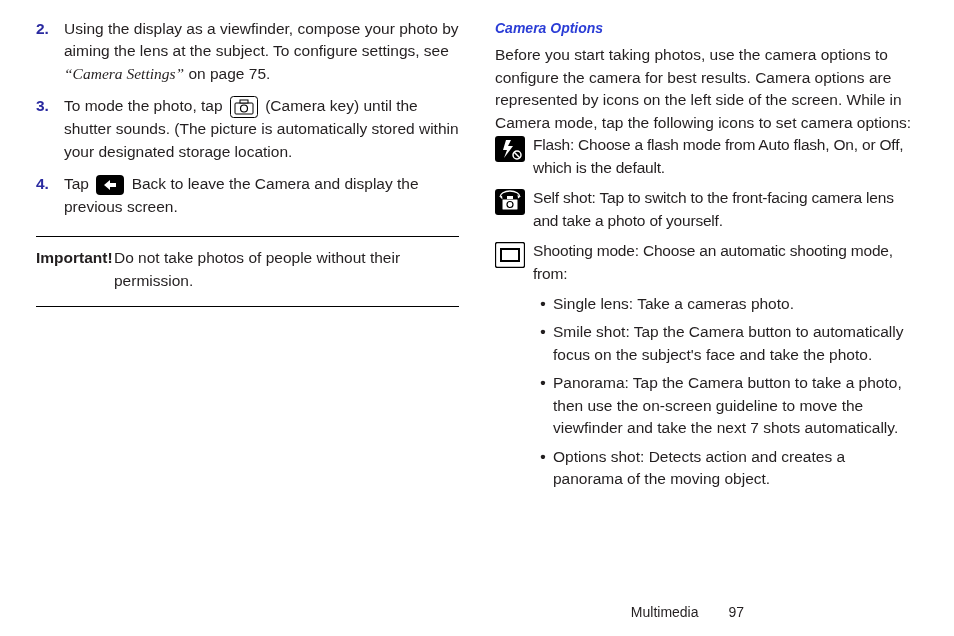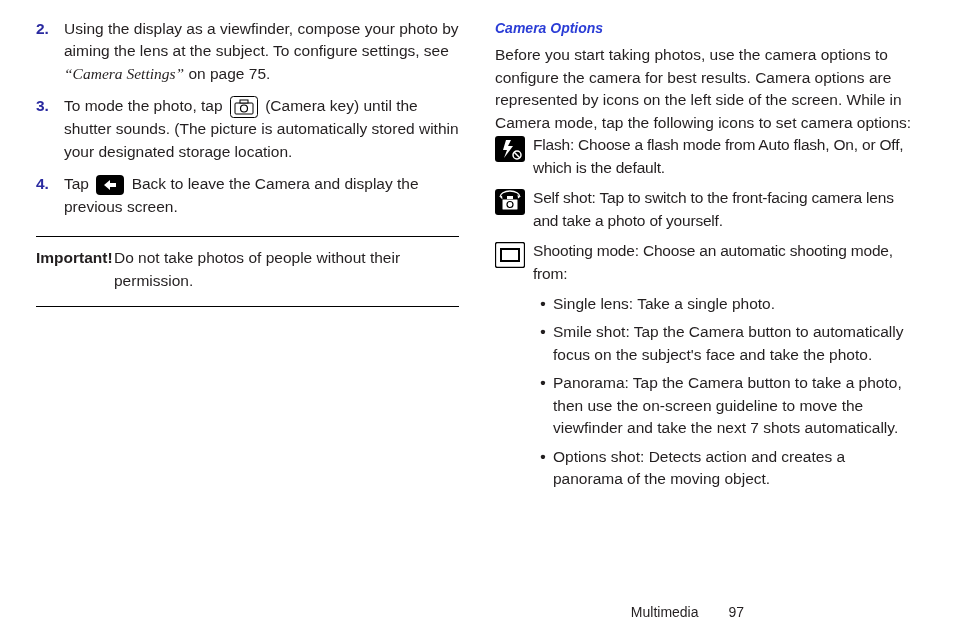--- a/index.html
+++ b/index.html
@@ -237,21 +237,21 @@
       </div>
       <div class="body">
         <b class="inline">Shooting mode</b><span>: Choose an automatic shooting mode, from:</span>
       </div>
     </div>
 
     <div class="bullet-list" style="padding-left:38px">
       <div class="bullet">
         <div class="dot">•</div>
         <div class="btxt">
-          <b class="inline">Single lens</b><span>: Take a single photo.</span>
+          <b class="inline">Single lens</b><span>: Take a cameras photo.</span>
         </div>
       </div>
       <div class="bullet">
         <div class="dot">•</div>
         <div class="btxt">
           <b class="inline">Smile shot</b><span>: Tap the Camera button to automatically focus on the subject's face and take the photo.</span>
         </div>
       </div>
       <div class="bullet">
         <div class="dot">•</div>

